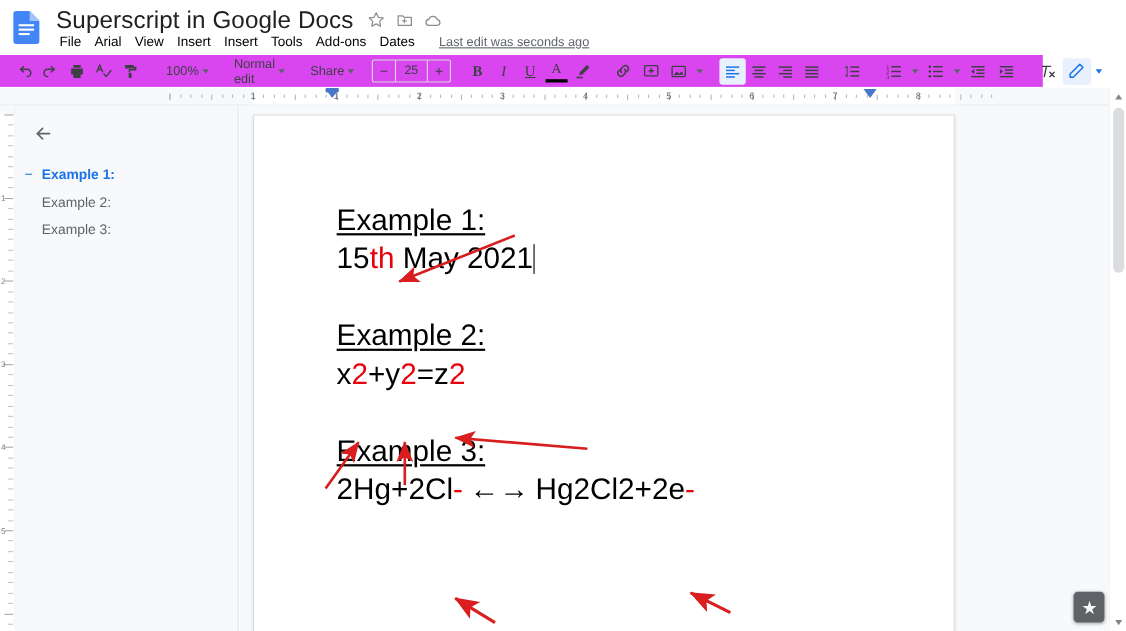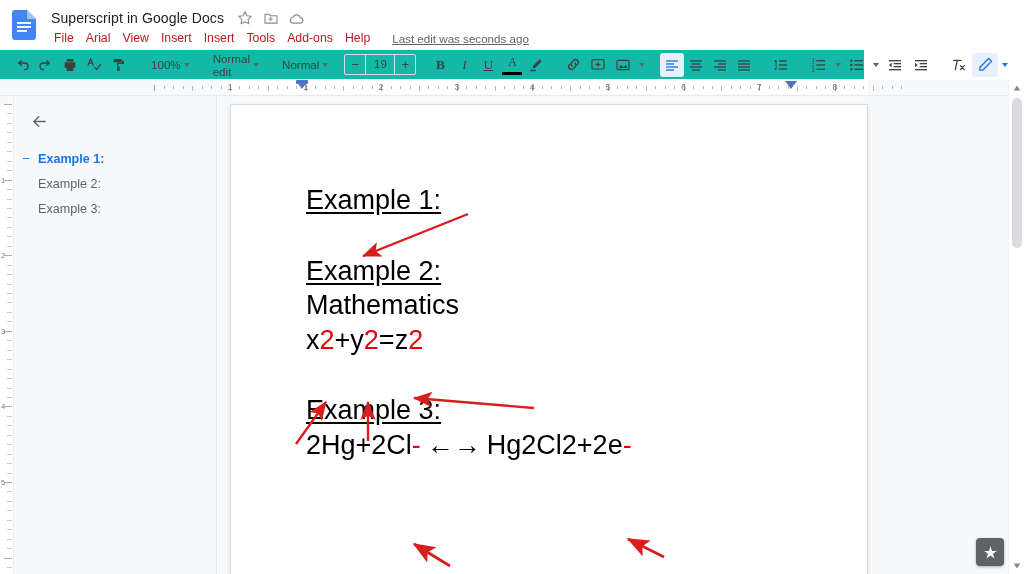--- a/index.html
+++ b/index.html
@@ -13,49 +13,49 @@
     -webkit-font-smoothing:antialiased;
   }
 
   
   .header { position:absolute; left:0; top:0; width:1024px; height:50px; background:#fff; }
   .docs-logo { position:absolute; left:12px; top:10px; width:24px; height:30px; cursor:pointer; }
   .docs-logo svg { display:block; }
 
   .title-row { position:absolute; left:48px; top:6px; display:flex; align-items:center; height:24px; }
   .doc-title {
-    font-size:14px; color:#202124; letter-spacing:0.1px;
+    font-size:22px; color:#202124; letter-spacing:0.1px;
     padding:1px 3px; border-radius:2px; cursor:text; white-space:nowrap;
   }
   .title-icons { display:flex; align-items:center; margin-left:9px; gap:9px; }
   .ticon { width:17px; height:17px; display:flex; align-items:center; justify-content:center; cursor:pointer; opacity:.72; }
 
   .menu-row { position:absolute; left:48px; top:28px; display:flex; align-items:center; height:20px; }
   .menu-item {
-    font-size:12.3px; color:#b91c1c; padding:1px 6px; border-radius:3px; cursor:pointer;
+    font-size:12.3px; color:#000000; padding:1px 6px; border-radius:3px; cursor:pointer;
     white-space:nowrap;
   }
   .last-edit {
     font-size:11.6px; color:#5f6368; margin-left:16px; text-decoration:underline;
     cursor:pointer; white-space:nowrap;
   }
 
   .header-right { position:absolute; right:10px; top:6px; display:flex; align-items:center; gap:2px; }
   .hr-icon { width:34px; height:34px; border-radius:50%; display:flex; align-items:center; justify-content:center; cursor:pointer; }
   .share-btn {
     display:flex; align-items:center; gap:7px;
     background:#1a73e8; color:#fff; border:none; border-radius:4px;
     height:32px; padding:0 19px 0 14px; font-size:13px; font-family:inherit;
     cursor:pointer; margin-left:8px; font-weight:500; letter-spacing:.2px;
   }
 
   
   .toolbar {
-    position:absolute; left:0; top:50px; width:864px; height:30px;
-    background:#14b8a6; display:flex; align-items:center; padding-left:10px;
+    position:absolute; left:0; top:50px; width:948px; height:30px;
+    background:#d946ef; display:flex; align-items:center; padding-left:10px;
     border-bottom:1px solid #fff;
   }
   .tb { height:24px; min-width:24px; display:flex; align-items:center; justify-content:center;
         border-radius:3px; cursor:pointer; color:#3c4043; }
   .tb-active { background:#e8f0fe; }
   .tb-sep { width:1px; height:17px; background:#dadce0; margin:0 6px; }
   .zoom-box, .style-box, .font-box {
     display:flex; align-items:center; justify-content:space-between;
     height:22px; border-radius:3px; cursor:pointer; font-size:11.6px; color:#3c4043;
     padding:0 4px 0 7px;
@@ -187,21 +187,21 @@
   </div>
 
   <div class="menu-row">
     <div class="menu-item">File</div>
     <div class="menu-item">Arial</div>
     <div class="menu-item">View</div>
     <div class="menu-item">Insert</div>
     <div class="menu-item">Insert</div>
     <div class="menu-item">Tools</div>
     <div class="menu-item">Add-ons</div>
-    <div class="menu-item">Help</div>
+    <div class="menu-item">Dates</div>
     <div class="last-edit">Last edit was seconds ago</div>
   </div>
 
 </div>
 
 <div class="toolbar">
 
   <div class="tb">
     <svg width="16" height="16" viewBox="0 0 24 24" fill="none" stroke="#3c4043" stroke-width="2" stroke-linecap="round" stroke-linejoin="round">
       <path d="M8 9H16a5 5 0 0 1 0 10"></path>
@@ -243,29 +243,29 @@
   <div class="tb-sep"></div>
 
   <div class="style-box">
     <span>Normal edit</span>
     <span class="caret"></span>
   </div>
 
   <div class="tb-sep"></div>
 
   <div class="font-box">
-    <span>Normal</span>
+    <span>Share</span>
     <span class="caret"></span>
   </div>
 
   <div class="tb-sep"></div>
 
   <div class="size-stepper">
     <div class="ss-btn">−</div>
-    <div class="ss-val">19</div>
+    <div class="ss-val">25</div>
     <div class="ss-btn">+</div>
   </div>
 
   <div class="tb-sep"></div>
 
   <div class="tb tb-b">B</div>
   <div class="tb tb-i">I</div>
   <div class="tb tb-u">U</div>
   <div class="tb tb-a">A</div>
   <div class="tb">
@@ -601,25 +601,27 @@
       <span class="ol-label">Example 3:</span>
     </div>
   </div>
 </div>
 
 <div class="canvas">
   <div class="page">
     <div class="doc-text">
 
       <p class="para h-under">Example 1:</p>
+      <p class="para">
+        <span>15</span><span class="red">th</span><span> May 2021</span><span class="caret-bar"></span>
+      </p>
 
       <div class="blank"></div>
 
       <p class="para h-under">Example 2:</p>
-      <p class="para">Mathematics</p>
       <p class="para">
         <span>x</span><span class="red">2</span><span>+</span><span>y</span><span class="red">2</span><span>=</span><span>z</span><span class="red">2</span>
       </p>
 
       <div class="blank"></div>
 
       <p class="para h-under">Example 3:</p>
       <p class="para">
         <span>2Hg+2Cl</span><span class="red">-</span><span style="padding:0 6px">←→</span><span>Hg2Cl2+2e</span><span class="red">-</span>
       </p>

